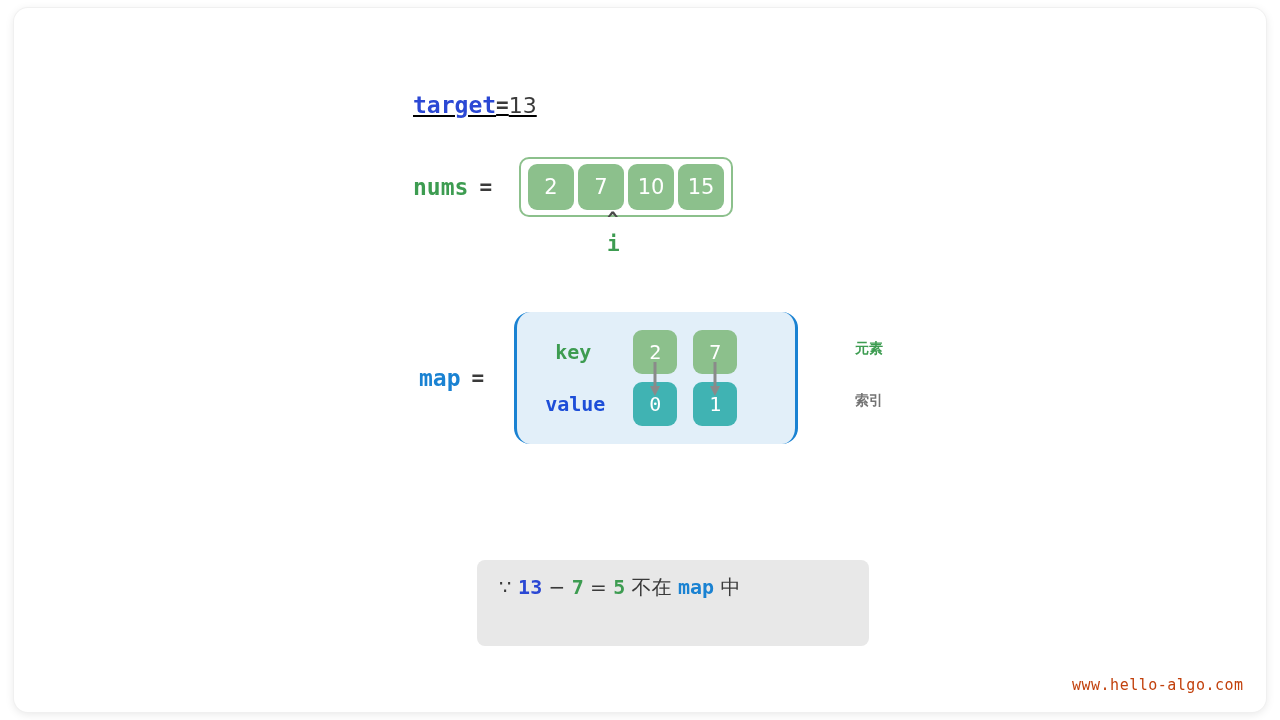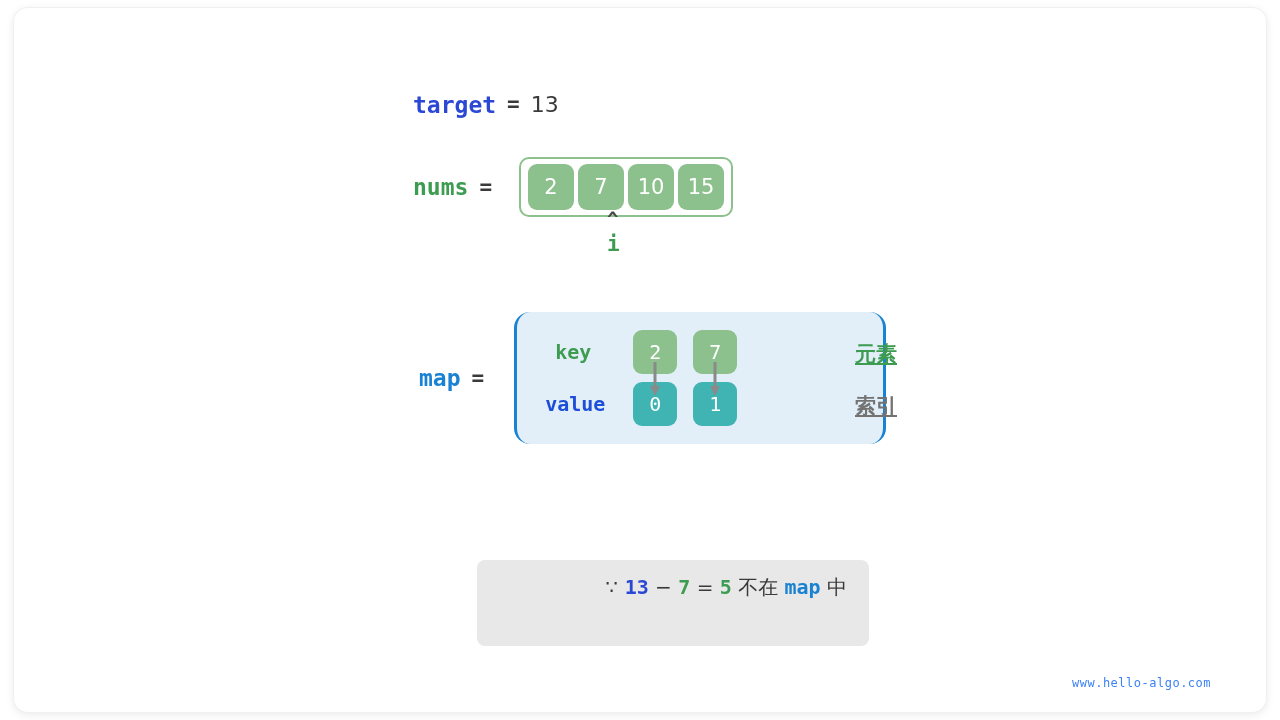--- a/index.html
+++ b/index.html
@@ -32,23 +32,23 @@
     width: 1280px;
     height: 720px;
   }
 
   
   .target-row {
     position: absolute;
     left: 413px;
     top: 92px;
     display: flex;
-    align-items: flex-start;
-    gap: 11px;
-    white-space: nowrap;
+    align-items: center;
+    white-space: nowrap;
+    text-decoration: underline;
   }
   .var-target {
     font-family: "DejaVu Sans Mono", monospace;
     font-weight: bold;
     font-size: 23px;
     color: #2b48d4;
     letter-spacing: 0px;
   }
   .eq {
     font-family: "DejaVu Sans Mono", monospace;
@@ -141,21 +141,21 @@
   .map-eq {
     margin-left: 11px;
     font-family: "DejaVu Sans Mono", monospace;
     font-weight: bold;
     font-size: 21px;
     color: #3a3a3a;
   }
   .map-box {
     margin-left: 30px;
     position: relative;
-    width: 372px;
+    width: 284px;
     height: 132px;
     background: #e2eff9;
     border-left: 3px solid #1a82d2;
     border-right: 3px solid #1a82d2;
     border-radius: 16px;
     box-sizing: border-box;
   }
   .map-inner {
     position: absolute;
     left: 0;
@@ -195,22 +195,21 @@
     height: 36px;
     top: 50px;
   }
   .kv-arrow.a0 { left: 131px; }
   .kv-arrow.a1 { left: 191px; }
 
   .side-label {
     position: absolute;
     font-family: "DejaVu Sans", sans-serif;
     font-weight: bold;
-    font-size: 21px;
-    text-decoration: underline;
+    font-size: 14px;
   }
   .side-label.elem { left: 855px; top: 340px; color: #3d9c51; }
   .side-label.idx  { left: 855px; top: 392px; color: #737373; }
 
   
   .caption {
     position: absolute;
     left: 492px;
     top: 513px;
     font-family: "DejaVu Sans", sans-serif;
@@ -228,41 +227,40 @@
   .concl-box {
     position: absolute;
     left: 477px;
     top: 560px;
     width: 392px;
     height: 86px;
     background: #e8e8e8;
     border-radius: 8px;
     box-sizing: border-box;
     padding: 11px 22px;
-    text-align: right;
   }
   .concl-line {
     font-family: "DejaVu Sans", sans-serif;
     font-size: 20px;
     color: #3a3a3a;
     line-height: 32px;
     white-space: nowrap;
   }
   .tok-blue  { font-family: "DejaVu Sans Mono", monospace; font-weight: bold; color: #2b48d4; }
   .tok-green { font-family: "DejaVu Sans Mono", monospace; font-weight: bold; color: #3d9c51; }
   .tok-map   { font-family: "DejaVu Sans Mono", monospace; font-weight: bold; color: #1a82d2; }
   .tok-op    { color: #3a3a3a; }
 
   .watermark {
     position: absolute;
     left: 1072px;
     top: 676px;
     font-family: "DejaVu Sans Mono", monospace;
-    font-size: 12px;
-    color: #3b82f6;
+    font-size: 15px;
+    color: #c2410c;
     letter-spacing: 0.5px;
   }
 </style>
 </head>
 <body>
 
 <div class="page-frame"></div>
 
 <div class="canvas">
 

